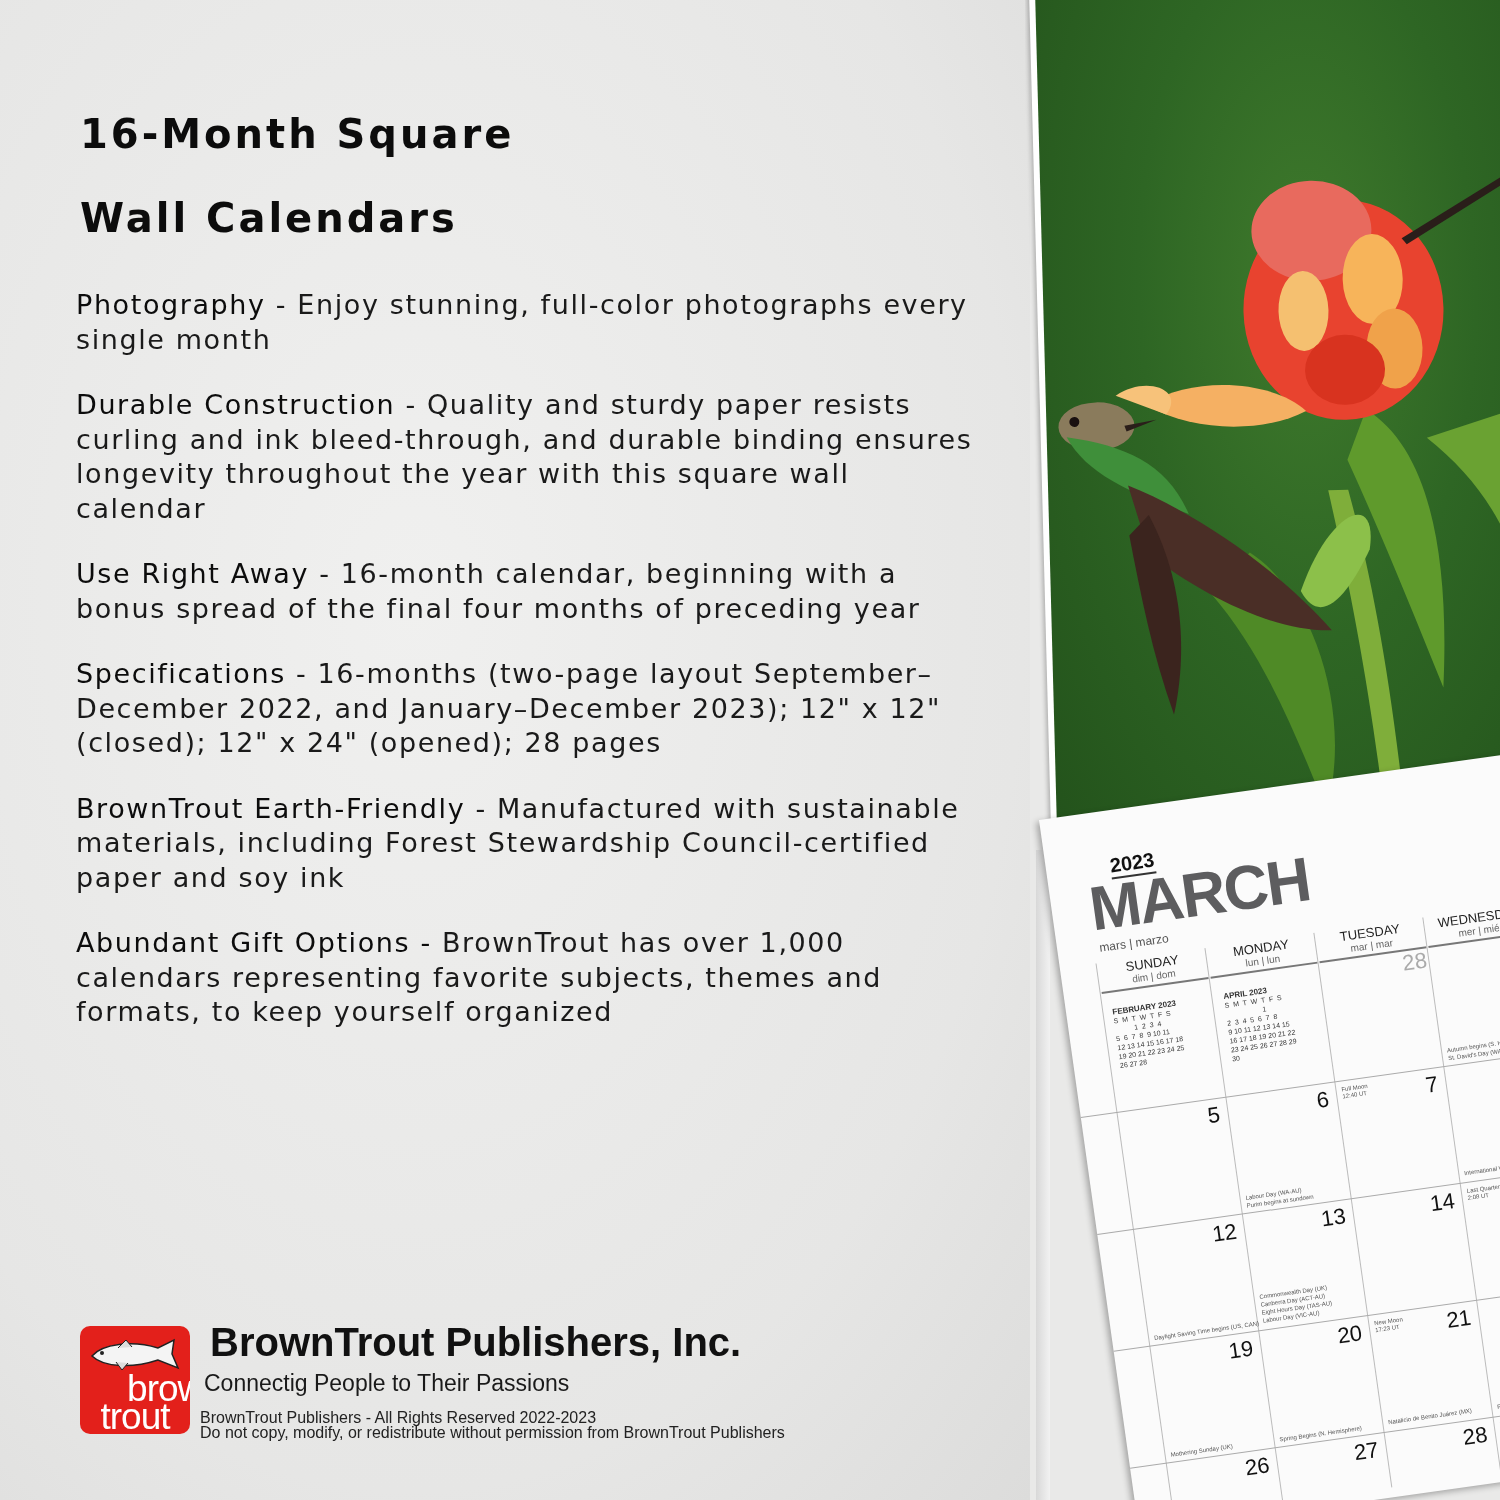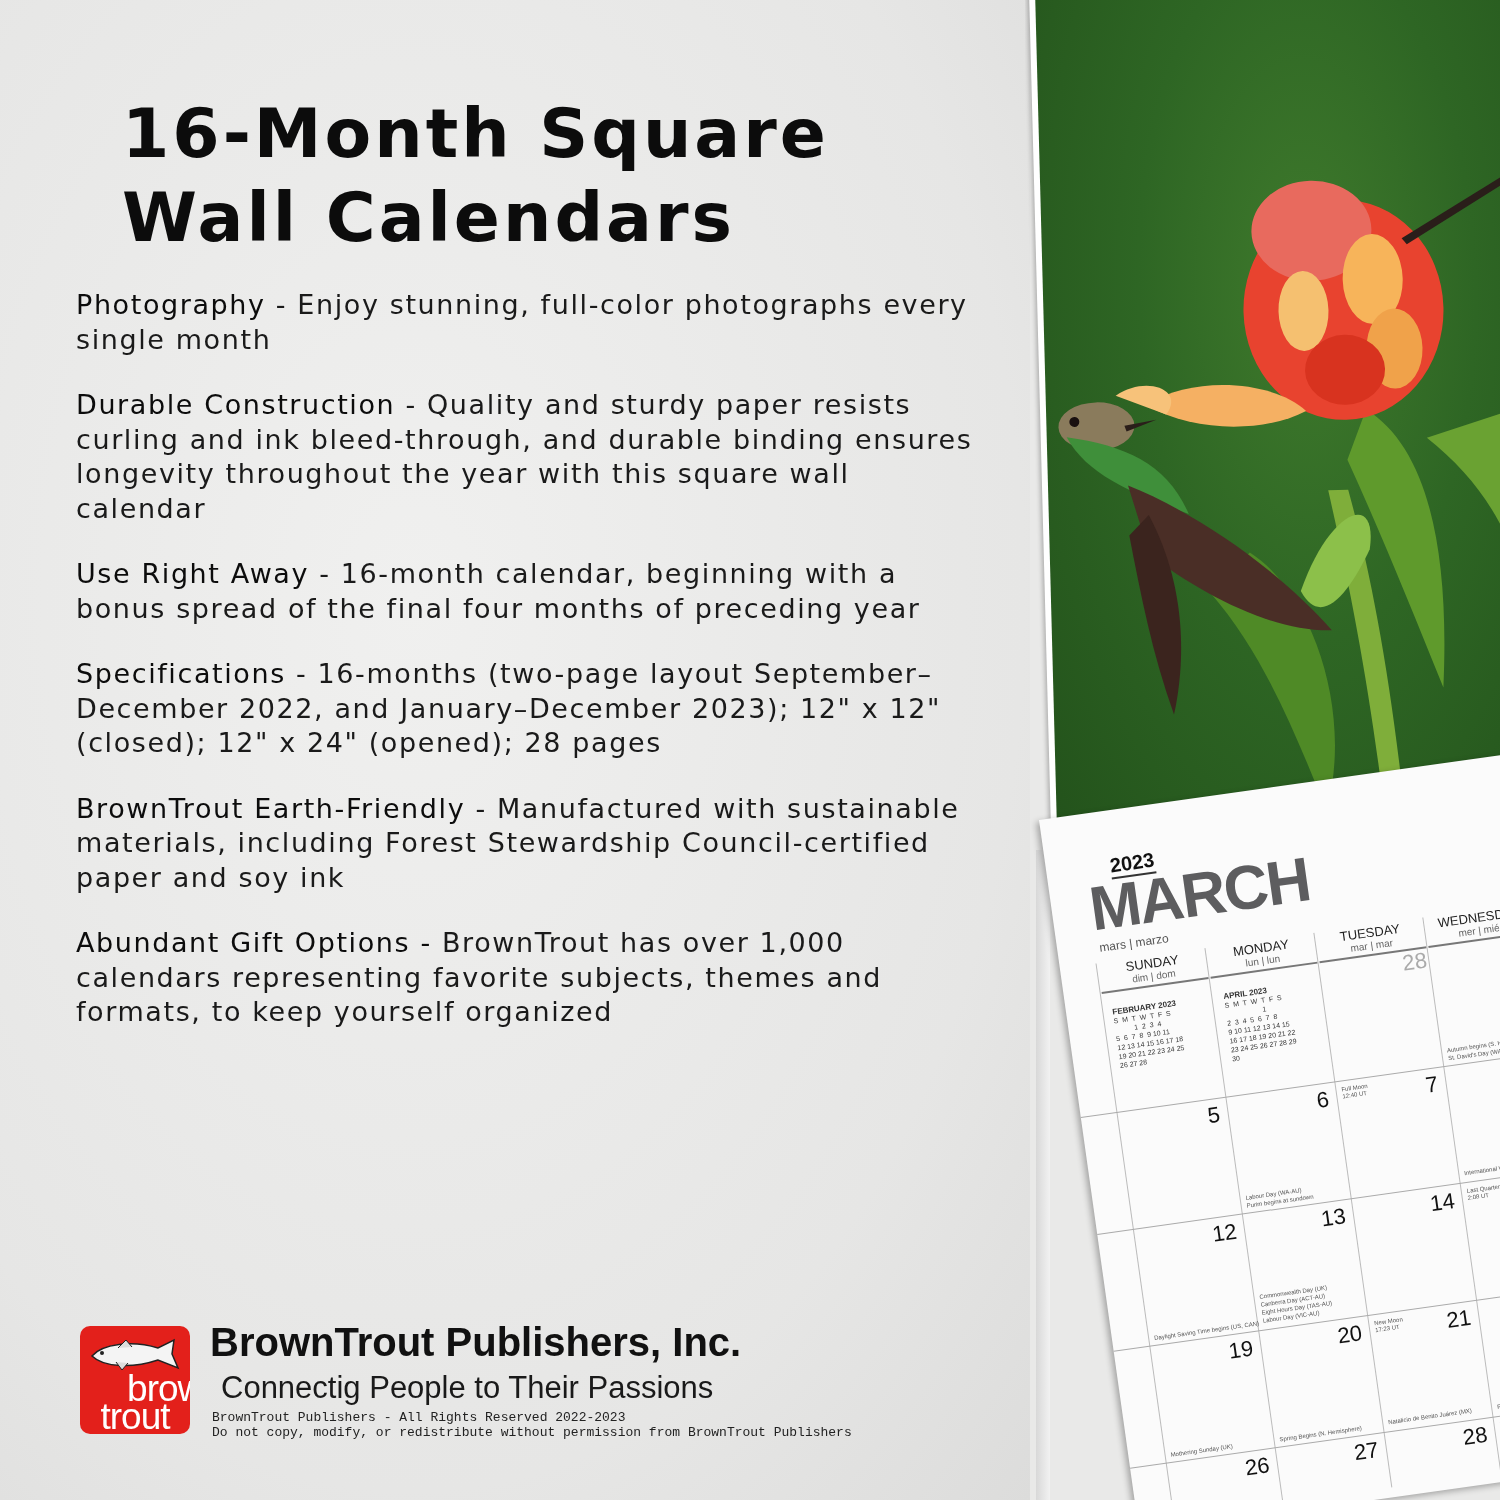--- a/index.html
+++ b/index.html
@@ -10,22 +10,22 @@
     font-family: "DejaVu Sans", sans-serif;
     color: #111;
   }
   .left-panel {
     position: absolute; left: 0; top: 0; width: 1030px; height: 1500px;
     background: radial-gradient(ellipse at 40% 40%, #f0f0ef 0%, #e6e6e5 70%, #dcdcdb 100%);
   }
   .title {
     position: absolute; left: 80px; top: 92px;
     font-family: "DejaVu Sans", sans-serif;
-    font-weight: bold; font-size: 68px; line-height: 84px;
-    letter-spacing: 3px; color: #0c0c0c; margin-left: 42px;
+    font-weight: bold; font-size: 40px; line-height: 84px;
+    letter-spacing: 3px; color: #0c0c0c;
   }
   .features { position: absolute; left: 76px; top: 288px; width: 900px; }
   .feature {
     font-family: "DejaVu Sans", sans-serif;
     font-size: 27px; line-height: 34.5px; letter-spacing: 1.6px;
     color: #1a1a1a; margin-bottom: 31px;
   }
   .feature .bold { font-weight: normal; color: #0c0c0c; }
 
   .brand { position: absolute; left: 80px; top: 1326px; }
@@ -40,26 +40,26 @@
     font-size: 37px; line-height: 30px; letter-spacing: -1px;
   }
   .logo .l1 { top: 48px; margin-left: 40px; }
   .logo .l2 { top: 76px; }
   .company {
     position: absolute; left: 130px; top: -6px; white-space: nowrap;
     font-family: "Liberation Sans", sans-serif; font-weight: bold;
     font-size: 40px; color: #111;
   }
   .tagline {
-    position: absolute; left: 141px; top: 44px; white-space: nowrap;
-    font-family: "Liberation Sans", sans-serif; font-size: 31px; color: #1a1a1a;
+    position: absolute; left: 124px; top: 44px; white-space: nowrap;
+    font-family: "Liberation Sans", sans-serif; font-size: 23px; color: #1a1a1a;
   }
   .legal {
-    position: absolute; left: 132px; top: 84px; white-space: nowrap;
-    font-family: Liberation Mono, monospace; font-size: 13px; line-height: 15px; color: #222;
+    position: absolute; left: 120px; top: 84px; white-space: nowrap;
+    font-family: Liberation Sans, sans-serif; font-size: 16px; line-height: 15px; color: #222;
   }
 
   
   .cal-wrap { position: absolute; left: 1025px; top: 0; width: 475px; height: 1500px; overflow: hidden; }
   .photo-page {
     position: absolute; left: 4px; top: -10px; width: 490px; height: 860px;
     background: #fff; transform: rotate(-1.5deg); transform-origin: 0 0;
     box-shadow: -2px 0 4px rgba(0,0,0,0.25);
   }
   .photo {

